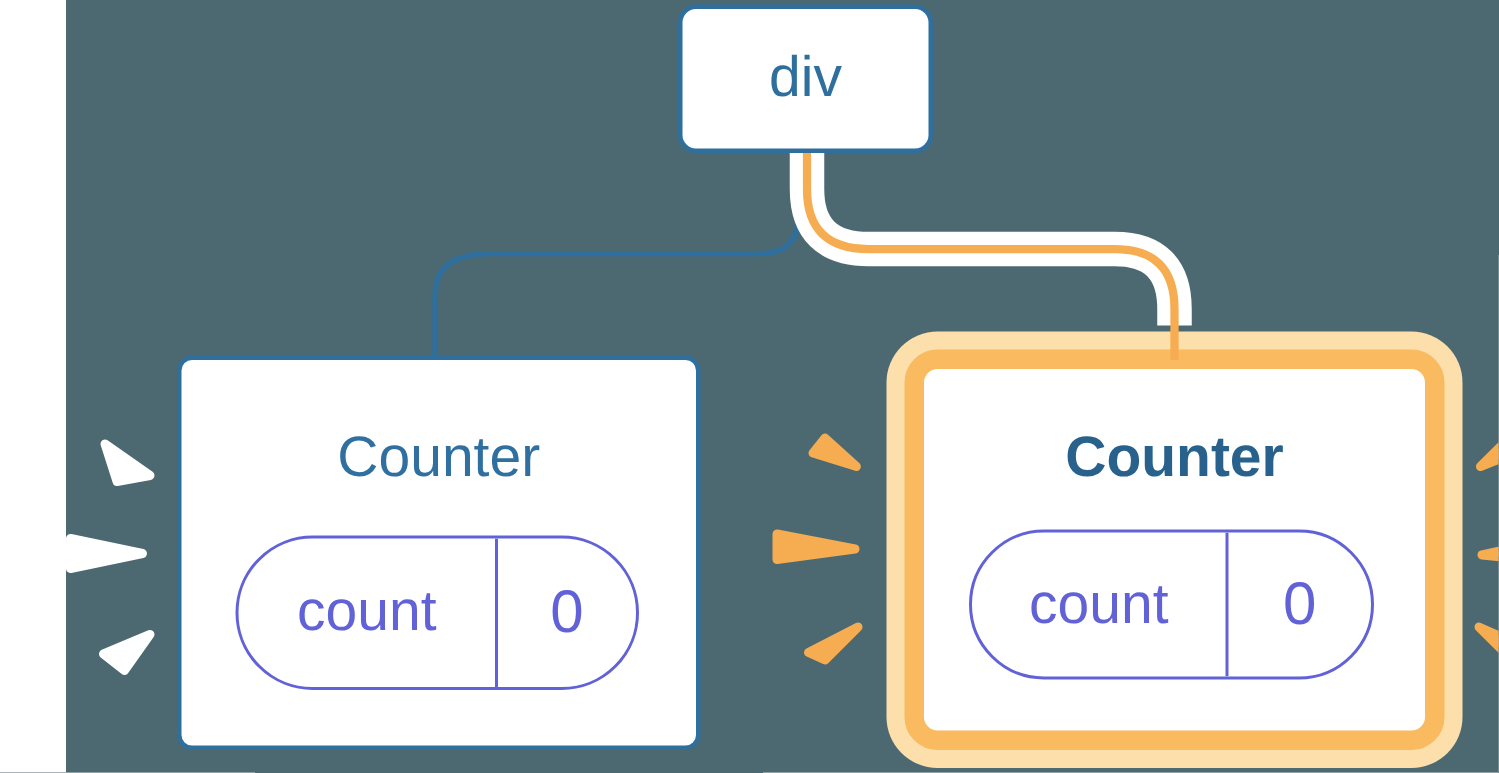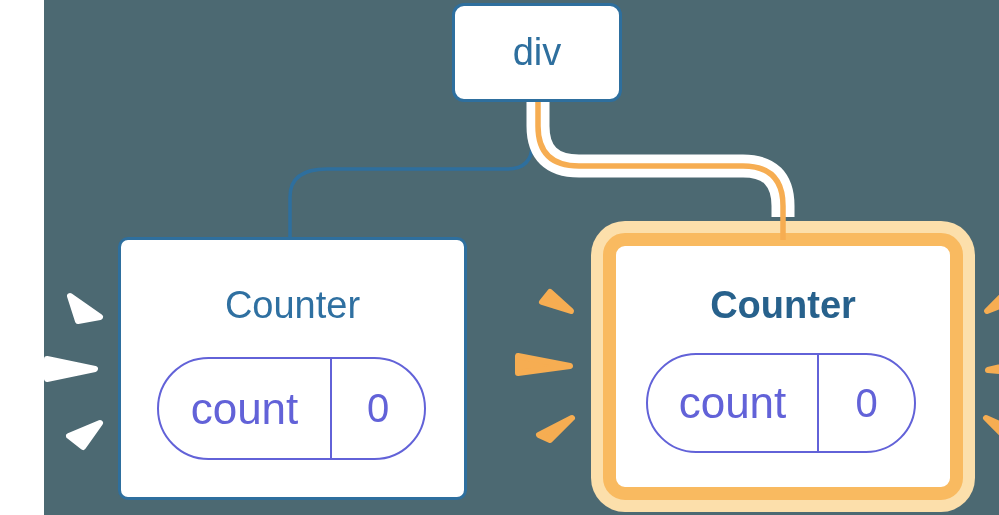--- a/index.html
+++ b/index.html
@@ -50,21 +50,21 @@
   
   .pill{
     position:absolute;display:flex;background:var(--card-bg);
     border:2px solid var(--state-purple);border-radius:60px;overflow:hidden;
     color:var(--state-purple);
   }
   .card-left .pill{left:36px;top:117px;width:269px;height:103px;}
   .card-right .pill{left:30px;top:107px;width:270px;height:100px;}
   .pill .key{
     display:flex;align-items:center;justify-content:center;
-    border-right:2px solid var(--state-purple);font-size:44px;
+    border-right:2px solid var(--state-purple);font-size:38px;
   }
   .card-left .pill .key{width:173px;}
   .card-right .pill .key{width:171px;}
   .pill .val{flex:1;display:flex;align-items:center;justify-content:center;font-size:40px;}
 
   
   .edge-blue{fill:none;stroke:var(--tree-blue);stroke-width:3.5;}
   .edge-white{fill:none;stroke:var(--card-bg);stroke-width:23;}
   .edge-orange{fill:none;stroke:var(--highlight-accent);stroke-width:5.5;}
   .spark-w{fill:var(--spark-white);stroke:var(--spark-white);stroke-width:6;stroke-linejoin:round;}

